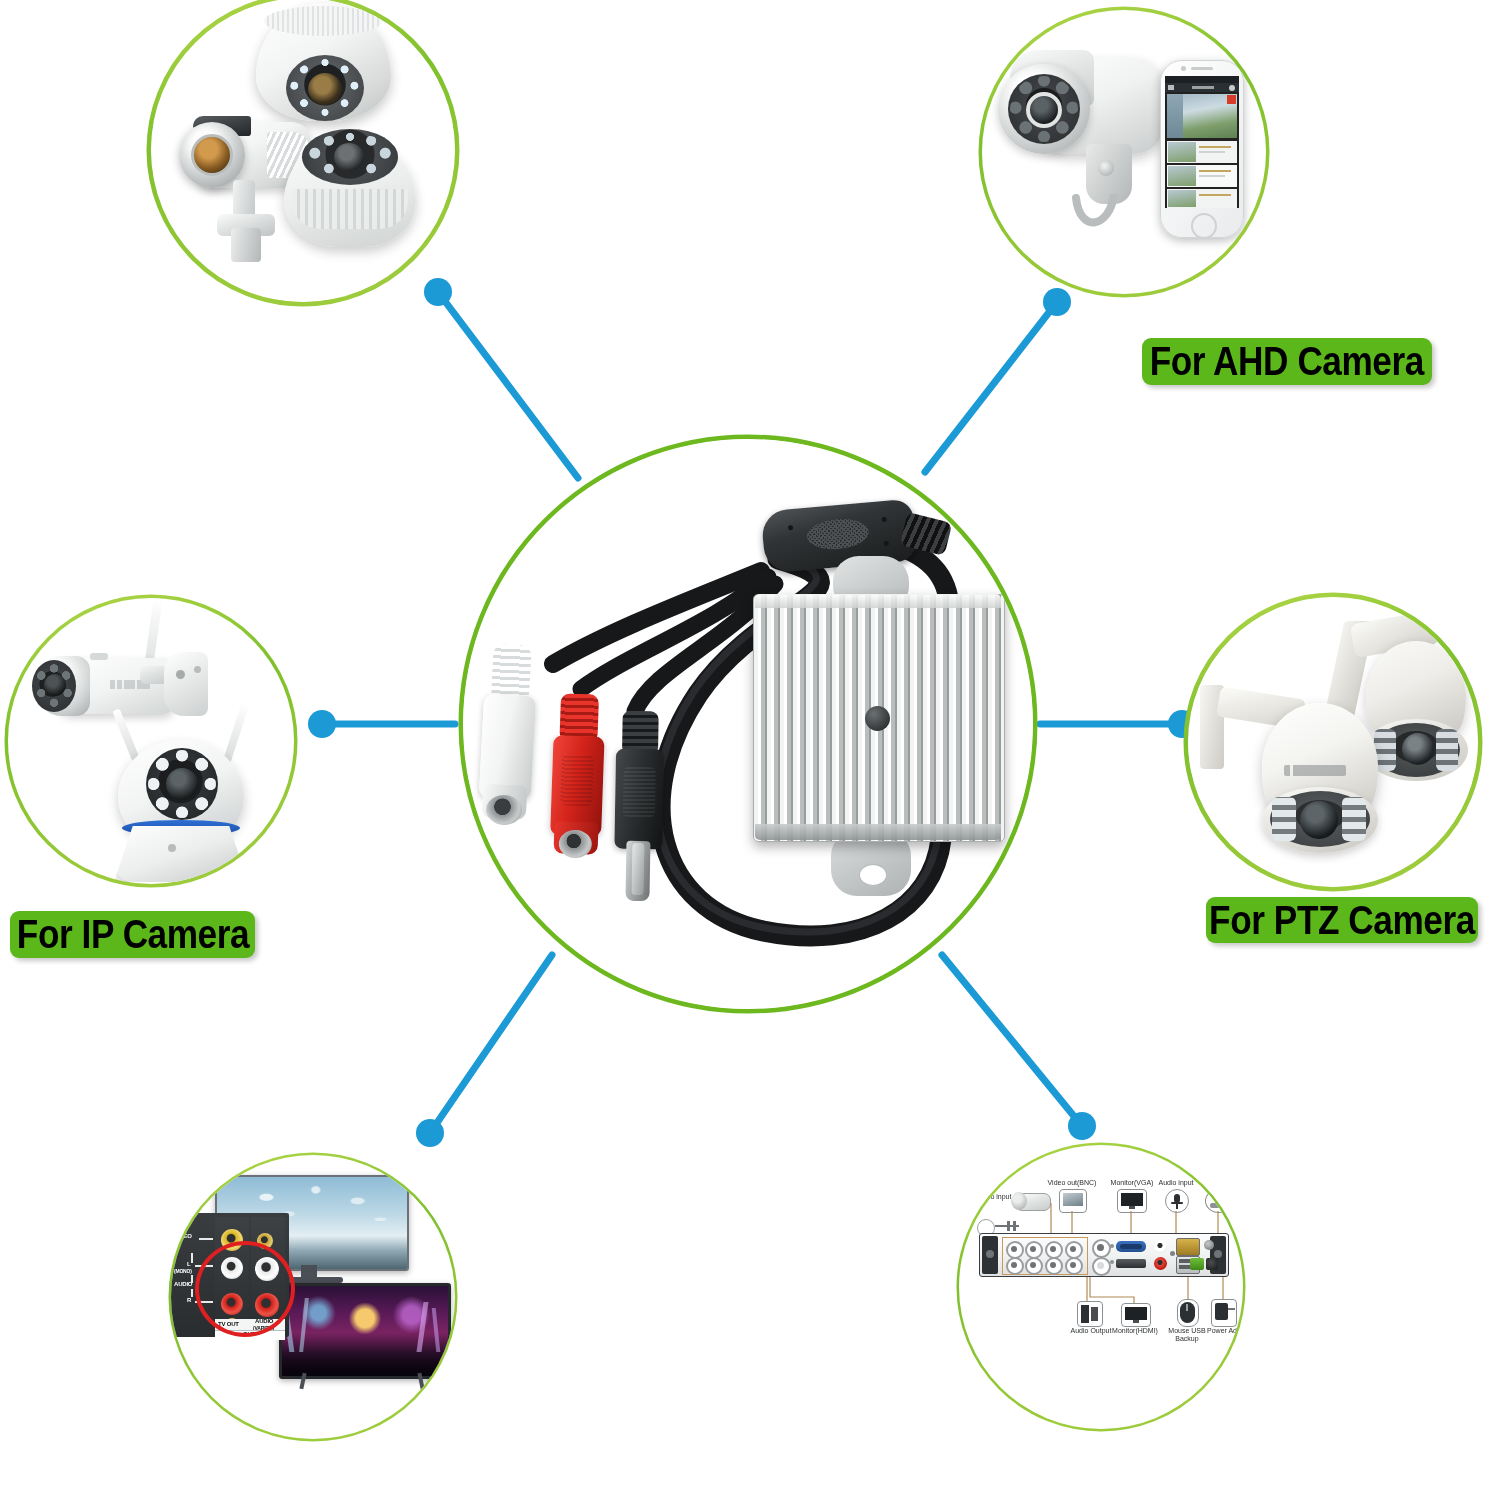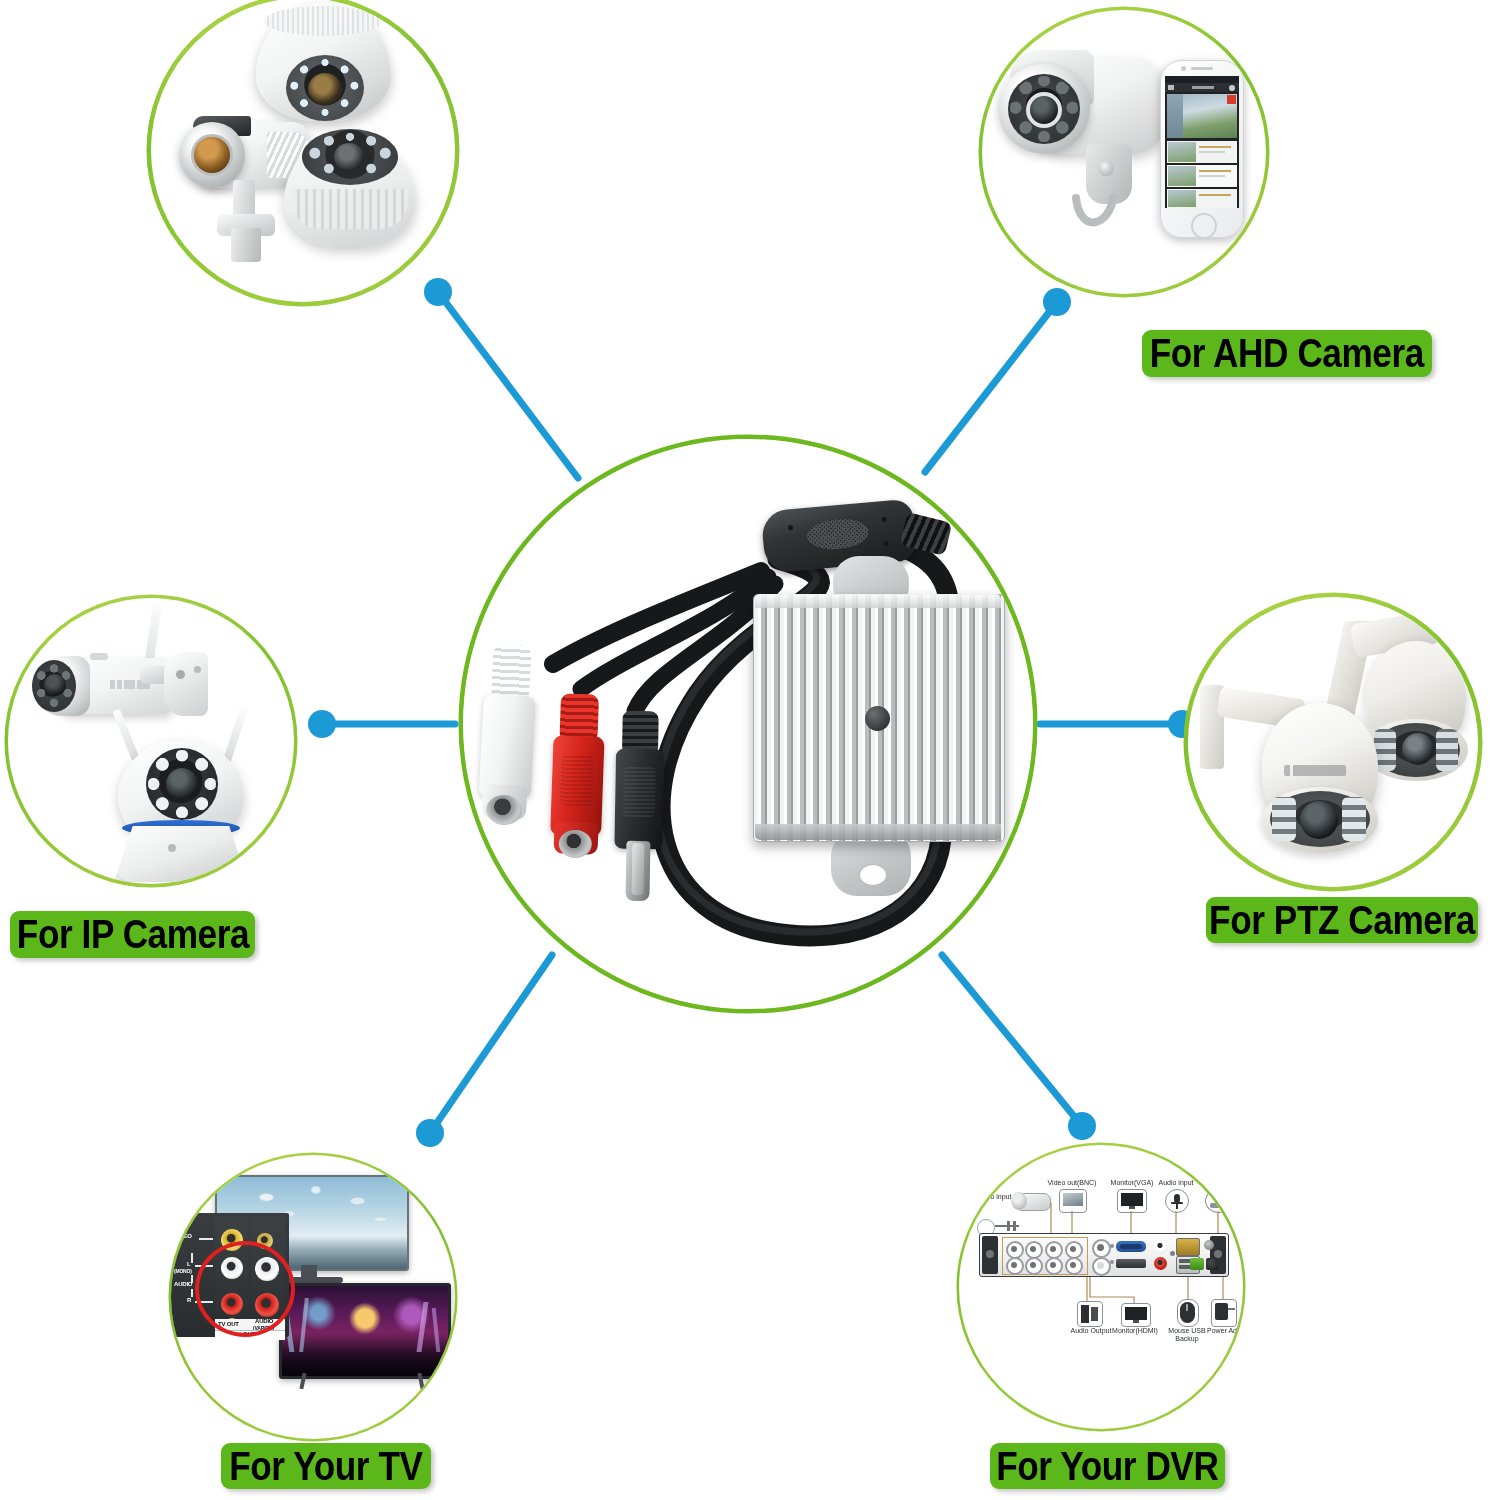--- a/index.html
+++ b/index.html
@@ -36,21 +36,21 @@
     white-space: nowrap;
     display: flex;
     align-items: center;
     justify-content: center;
     letter-spacing: -0.5px;
     box-shadow: 3px 3px 5px rgba(0,0,0,0.22);
     transform-origin: center;
   }
   .pill span { transform: scaleX(0.88); display:block; }
   #pill-cctv { left: 34px;  top: 329px;  width: 310px; height: 48px; font-size: 40px; }
-  #pill-ahd  { left: 1142px; top: 330px; width: 290px; height: 47px; font-size: 40px; }
+  #pill-ahd  { left: 1142px; top: 338px; width: 290px; height: 47px; font-size: 40px; }
   #pill-ip   { left: 10px;  top: 911px;  width: 245px; height: 47px; font-size: 40px; }
   #pill-ptz  { left: 1206px; top: 897px; width: 272px; height: 46px; font-size: 40px; }
   #pill-tv   { left: 221px; top: 1443px; width: 210px; height: 46px; font-size: 40px; }
   #pill-dvr  { left: 990px; top: 1443px; width: 235px; height: 46px; font-size: 40px; }
 
   
   #center-caption {
     position: absolute;
     left: 600px;
     top: 1005px;
@@ -779,21 +779,15 @@
 
   <div class="pill" id="pill-ahd">
     <span>For AHD Camera</span>
   </div>
   <div class="pill" id="pill-ptz">
     <span>For PTZ Camera</span>
   </div>
   <div class="pill" id="pill-ip">
     <span>For IP Camera</span>
   </div>
-  <div class="pill" id="pill-tv">
-    <span>For Your TV</span>
-  </div>
-  <div class="pill" id="pill-dvr">
-    <span>For Your DVR</span>
-  </div>
 
 
 </div>
 
 </body></html>

